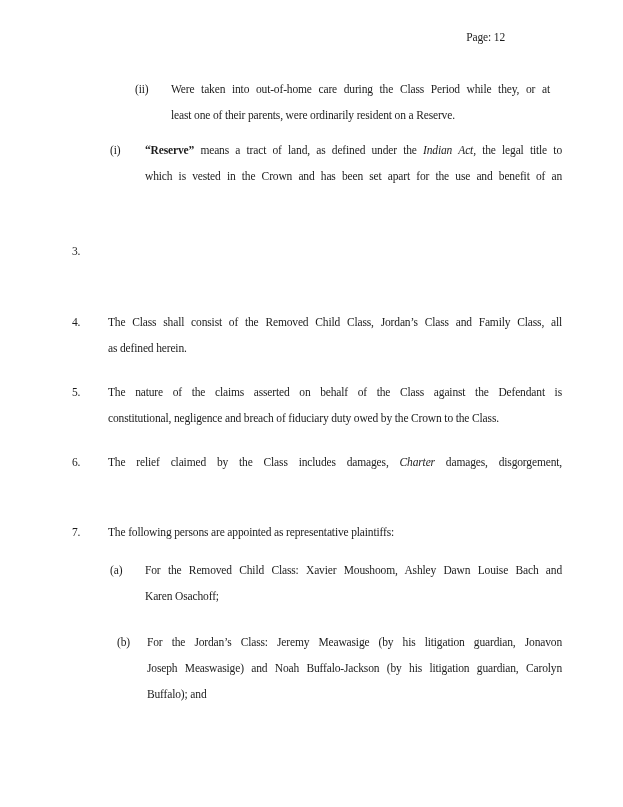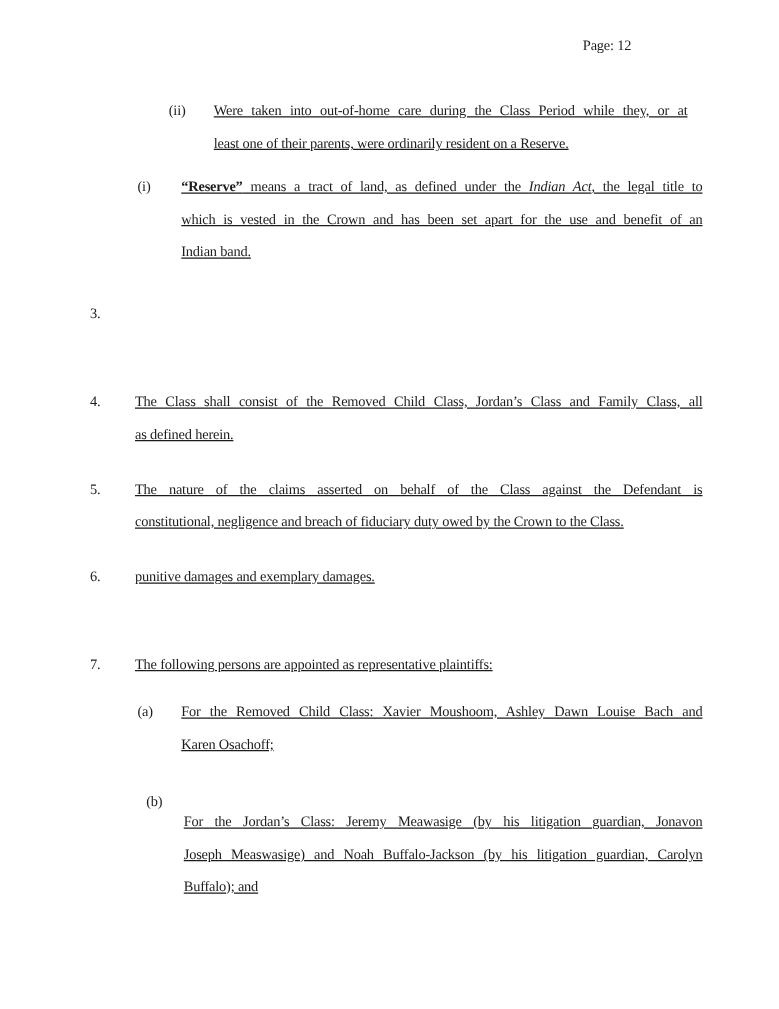--- a/index.html
+++ b/index.html
@@ -24,21 +24,20 @@
   .para { position: absolute; }
   .marker {
     position: absolute;
     left: 0;
     top: 0;
     line-height: 26px;
   }
   .lines .line {
     line-height: 26px;
     text-align: justify;
-    text-decoration: underline;
   }
   .lines .line.j { text-align-last: justify; }
   .b { font-weight: bold; }
   .i { font-style: italic; }
 </style>
 </head>
 <body>
 
 <div class="page">
   <div class="page-label">Page: 12</div>
@@ -48,21 +47,20 @@
         <div class="lines" style="margin-left: 36px;">
           <div class="line j"><span>Were taken into out-of-home care during the Class Period while they, or at</span></div>
           <div class="line"><span>least one of their parents, were ordinarily resident on a Reserve.</span></div>
         </div>
       </section>
       <section class="para" style="left: 110px; top: 137px; width: 452px;">
         <span class="marker">(i)</span>
         <div class="lines" style="margin-left: 35px;">
           <div class="line j"><span class="b">“Reserve”</span><span> means a tract of land, as defined under the </span><span class="i">Indian Act</span><span>, the legal title to</span></div>
           <div class="line j"><span>which is vested in the Crown and has been set apart for the use and benefit of an</span></div>
-          <div class="line"><span>Indian band.</span></div>
         </div>
       </section>
       <section class="para" style="left: 72px; top: 238px; width: 490px;">
         <span class="marker">3.</span>
         <div class="lines" style="margin-left: 36px;">
         </div>
       </section>
       <section class="para" style="left: 72px; top: 309px; width: 490px;">
         <span class="marker">4.</span>
         <div class="lines" style="margin-left: 36px;">
@@ -73,38 +71,38 @@
       <section class="para" style="left: 72px; top: 379px; width: 490px;">
         <span class="marker">5.</span>
         <div class="lines" style="margin-left: 36px;">
           <div class="line j"><span>The nature of the claims asserted on behalf of the Class against the Defendant is</span></div>
           <div class="line"><span>constitutional, negligence and breach of fiduciary duty owed by the Crown to the Class.</span></div>
         </div>
       </section>
       <section class="para" style="left: 72px; top: 449px; width: 490px;">
         <span class="marker">6.</span>
         <div class="lines" style="margin-left: 36px;">
-          <div class="line"><span>punitive damages and exemplary damages.</span></div>
+          <div class="line j"><span>The relief claimed by the Class includes damages, </span><span class="i">Charter</span><span> damages, disgorgement,</span></div>
         </div>
       </section>
       <section class="para" style="left: 72px; top: 519px; width: 490px;">
         <span class="marker">7.</span>
         <div class="lines" style="margin-left: 36px;">
           <div class="line"><span>The following persons are appointed as representative plaintiffs:</span></div>
         </div>
       </section>
       <section class="para" style="left: 110px; top: 557px; width: 452px;">
         <span class="marker">(a)</span>
         <div class="lines" style="margin-left: 35px;">
           <div class="line j"><span>For the Removed Child Class: Xavier Moushoom, Ashley Dawn Louise Bach and</span></div>
           <div class="line"><span>Karen Osachoff;</span></div>
         </div>
       </section>
       <section class="para" style="left: 117px; top: 629px; width: 445px;">
         <span class="marker">(b)</span>
-        <div class="lines" style="margin-left: 30px; margin-top: 16px;">
+        <div class="lines" style="margin-left: 30px;">
           <div class="line j"><span>For the Jordan’s Class: Jeremy Meawasige (by his litigation guardian, Jonavon</span></div>
           <div class="line j"><span>Joseph Measwasige) and Noah Buffalo-Jackson (by his litigation guardian, Carolyn</span></div>
           <div class="line"><span>Buffalo); and</span></div>
         </div>
       </section>
     </div>
 </div>
 
 </body></html>

